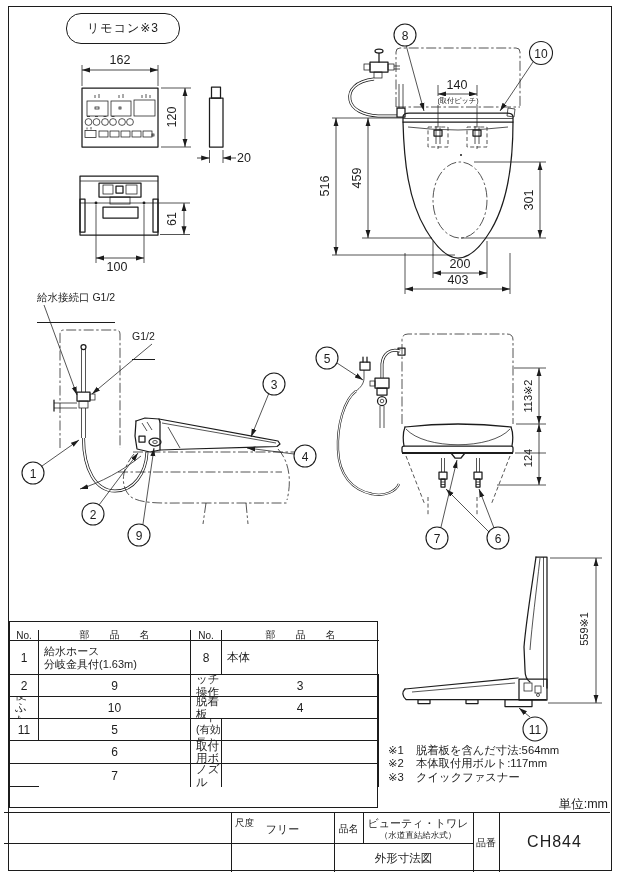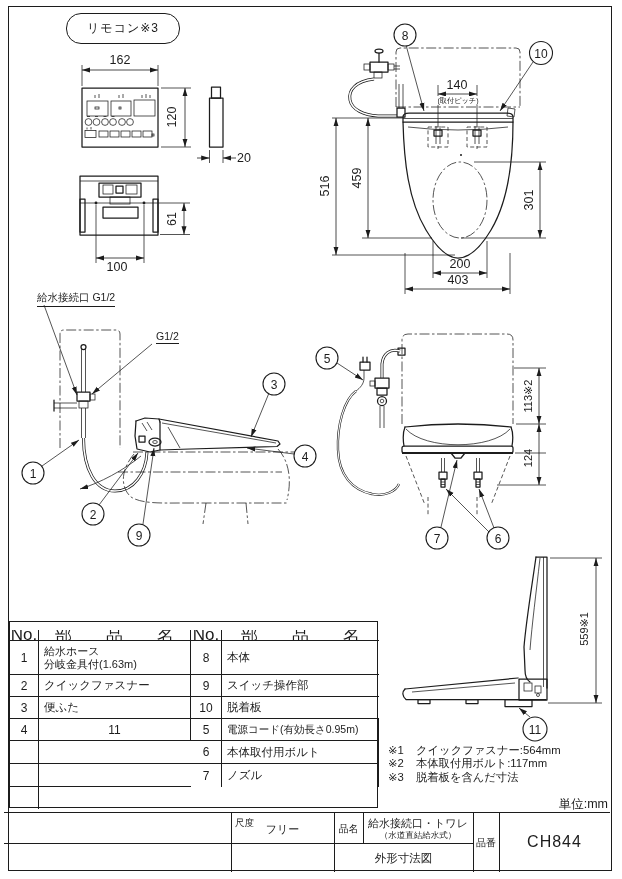--- a/index.html
+++ b/index.html
@@ -21,35 +21,35 @@
   .dts{font-size:11px;text-anchor:middle}
   .nt{font-size:7.2px;text-anchor:middle}
   .ct{font-size:12px;text-anchor:middle;dominant-baseline:central}
   .co{fill:#fff;stroke:#1c1c1c;stroke-width:1.1}
   .wbg{fill:#fff;stroke:none}
   
   .abs{position:absolute;}
   #frame{position:absolute;left:8px;top:6px;width:604px;height:865px;border:1.3px solid #1c1c1c;box-sizing:border-box;}
   #remote-bubble{left:66px;top:13px;width:112px;height:29px;border:1.2px solid #1c1c1c;border-radius:15px;
      display:flex;align-items:center;justify-content:center;font-size:12px;letter-spacing:1px;}
-  .ulabel{font-size:10.5px;border-bottom:1px solid #1c1c1c;padding-bottom:1px;white-space:nowrap;}
+  .ulabel{font-size:10.5px;border-bottom:1px solid #1c1c1c;padding-bottom:17px;white-space:nowrap;}
   #notes{left:388px;top:744px;font-size:11.3px;line-height:13.4px;}
   #notes .nrow{display:flex;}
   #notes .nref{width:28px;}
   #unit{left:538px;top:796px;width:70px;font-size:12.5px;text-align:right;}
   
   #ptable{left:9px;top:621px;width:369px;height:187px;display:grid;
      grid-template-columns:29px 152px 31px 157px;
      grid-template-rows:19px 34px 22px 22px 22px 23px 23px 22px;
      border:1.4px solid #1c1c1c;box-sizing:border-box;font-size:11.5px;}
   .pc{border-right:1px solid #1c1c1c;border-bottom:1px solid #1c1c1c;box-sizing:border-box;
       display:flex;align-items:center;overflow:hidden;}
   .pc.no{justify-content:center;font-size:12px;}
   .pc.nm{padding-left:5px;white-space:pre-line;line-height:12.5px;}
-  .pc.hd{justify-content:center;font-size:17px;margin-top:8px;}
+  .pc.hd{justify-content:center;font-size:10px;margin-top:8px;}
   .pc.nr{border-right:none}
   .pc.nb{border-bottom:none}
   
   #tblock{left:4px;top:812px;width:606px;height:60px;border-top:1.2px solid #1c1c1c;box-sizing:border-box;}
   .tbv{position:absolute;top:0;bottom:0;width:0;border-left:1px solid #1c1c1c;}
   .tbh{position:absolute;left:0;top:30px;width:469px;height:0;border-top:1px solid #1c1c1c;}
   .tbvs{position:absolute;top:0;height:30px;width:0;border-left:1px solid #1c1c1c;}
   .tbl{position:absolute;font-size:9.5px;}
   .tbt{position:absolute;text-align:center;}
 </style>
@@ -341,52 +341,51 @@
       <circle cx="535" cy="729" r="12" class="co"></circle>
       <text class="ct" x="535" y="729.5">11</text>
     </g>
   </svg>
 
   <div id="remote-bubble" class="abs">
     <span>リモコン※3</span>
   </div>
 
   <div class="abs ulabel" style="left:37px;top:291px;">給水接続口 G1/2</div>
-  <div class="abs ulabel" style="left:156px;top:330px;">G1/2</div>
+  <div class="abs ulabel" style="left:132px;top:330px;">G1/2</div>
 
   <div id="notes" class="abs">
     <div class="nrow">
       <span class="nref">※1</span>
-      <span>クイックファスナー:564mm</span>
+      <span>脱着板を含んだ寸法:564mm</span>
     </div>
     <div class="nrow">
       <span class="nref">※2</span>
       <span>本体取付用ボルト:117mm</span>
     </div>
     <div class="nrow">
       <span class="nref">※3</span>
-      <span>脱着板を含んだ寸法</span>
+      <span>クイックファスナー</span>
     </div>
   </div>
   <div id="unit" class="abs">単位:mm</div>
 
   <div id="ptable" class="abs">
     <div class="pc no hd">No.</div>
     <div class="pc hd">部　　品　　名</div>
     <div class="pc no hd">No.</div>
     <div class="pc hd nr">部　　品　　名</div>
 
     <div class="pc no">1</div>
     <div class="pc nm" style="font-size:11px">給水ホース
 分岐金具付(1.63m)</div>
     <div class="pc no">8</div>
     <div class="pc nm nr">本体</div>
 
     <div class="pc no">2</div>
-    <div class="pc nm">クイックファスナー</div>
     <div class="pc no">9</div>
     <div class="pc nm nr">スイッチ操作部</div>
 
     <div class="pc no">3</div>
     <div class="pc nm">便ふた</div>
     <div class="pc no">10</div>
     <div class="pc nm nr">脱着板</div>
 
     <div class="pc no">4</div>
     <div class="pc no">11</div>
@@ -411,20 +410,20 @@
     <div class="tbv" style="left:227px"></div>
     <div class="tbv" style="left:330px"></div>
     <div class="tbv" style="left:469px"></div>
     <div class="tbv" style="left:495px"></div>
     <div class="tbvs" style="left:359px"></div>
     <div class="tbh"></div>
 
     <div class="tbl" style="left:231px;top:4px">尺度</div>
     <div class="tbt" style="left:227px;top:9px;width:103px;font-size:11px">フリー</div>
     <div class="tbt" style="left:330px;top:9px;width:29px;font-size:10px">品名</div>
-    <div class="tbt" style="left:359px;top:3px;width:110px;font-size:11px">給水接続口・トワレ</div>
+    <div class="tbt" style="left:359px;top:3px;width:110px;font-size:11px">ビューティ・トワレ</div>
     <div class="tbt" style="left:359px;top:17px;width:110px;font-size:8.5px">（水道直結給水式）</div>
     <div class="tbt" style="left:330px;top:38px;width:139px;font-size:11.5px">外形寸法図</div>
     <div class="tbt" style="left:469px;top:23px;width:26px;font-size:10px">品番</div>
     <div class="tbt" style="left:495px;top:20px;width:111px;font-size:16px;letter-spacing:1px">CH844</div>
   </div>
 
 </div>
 
 </body></html>

